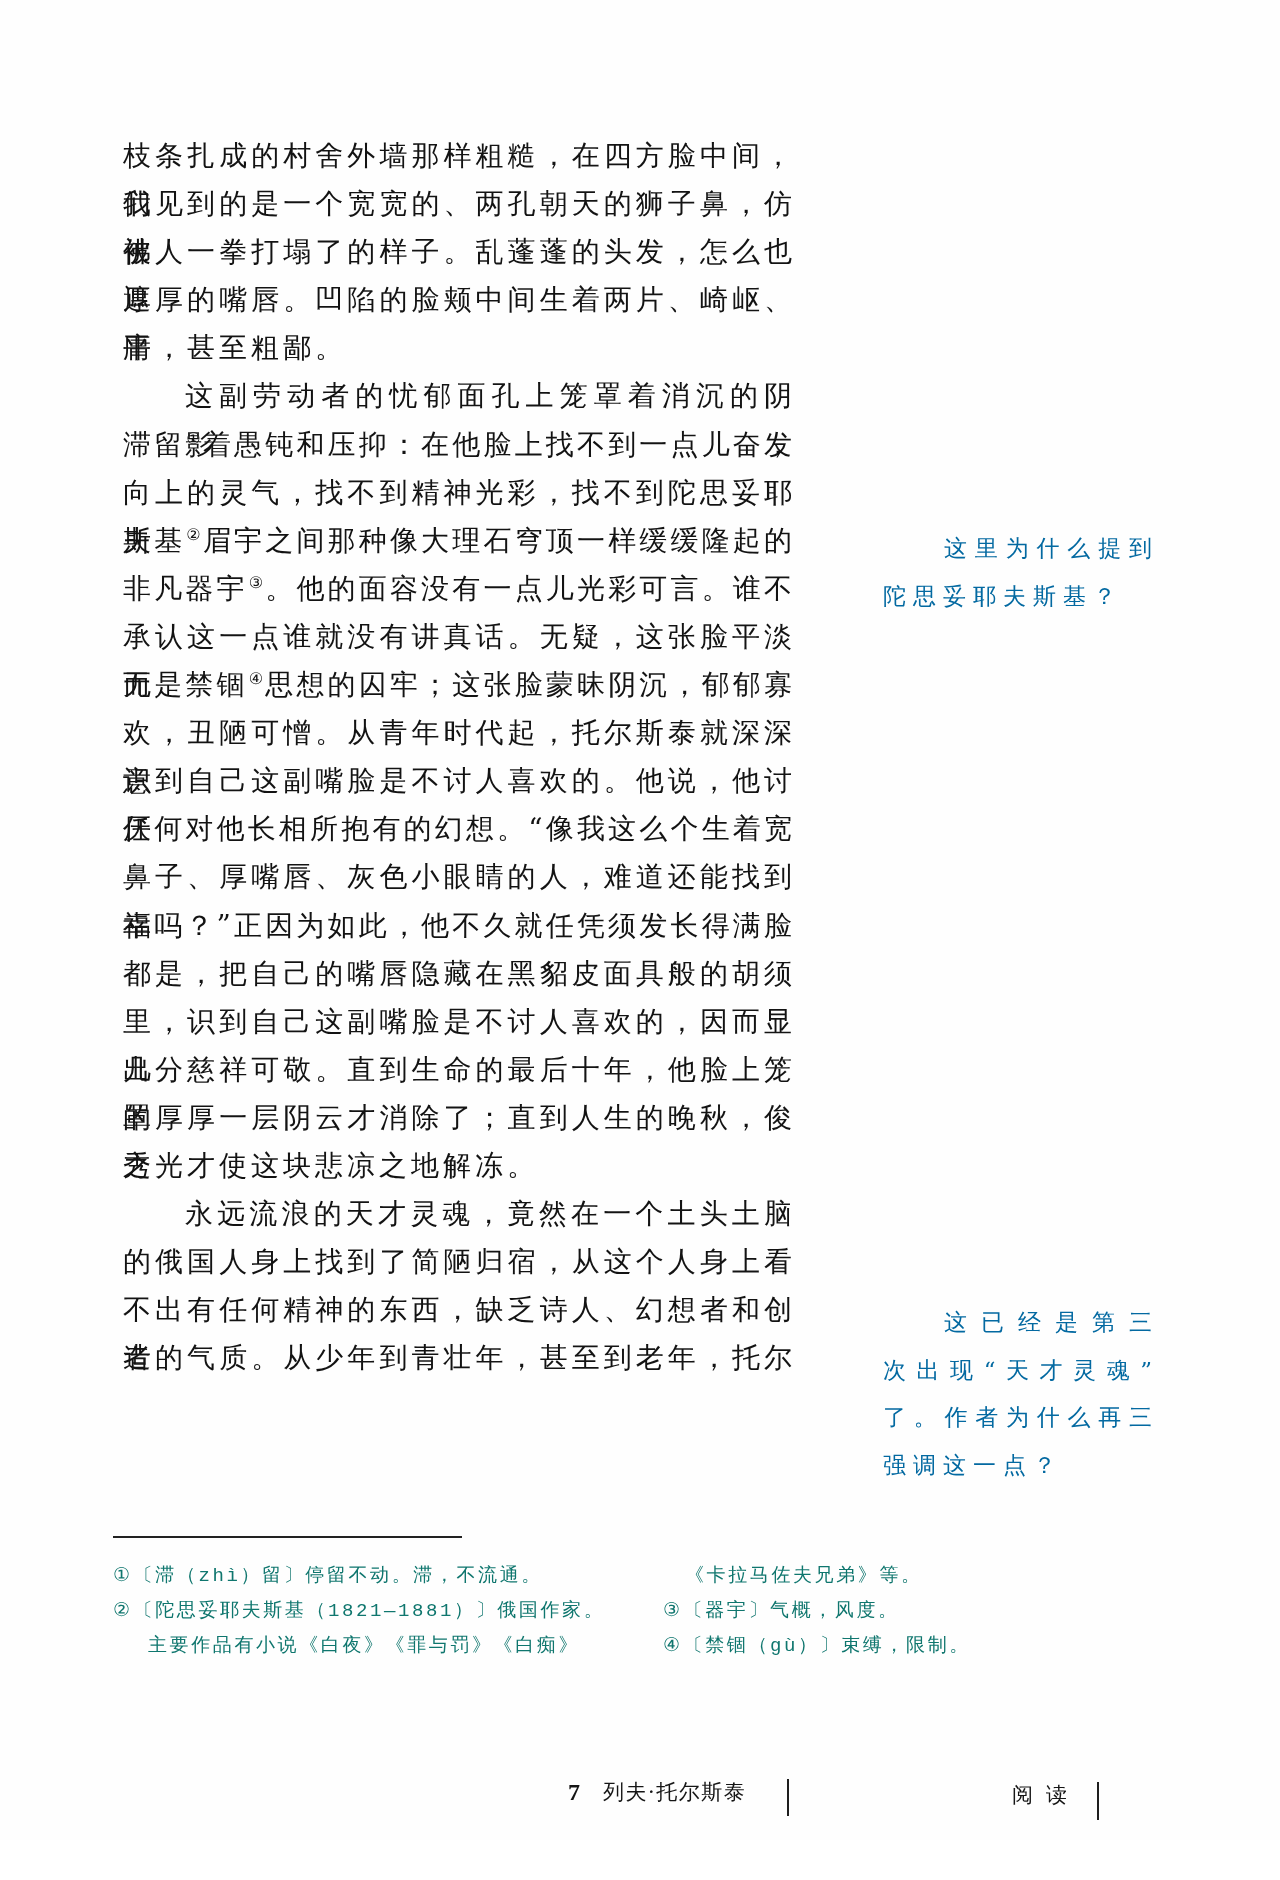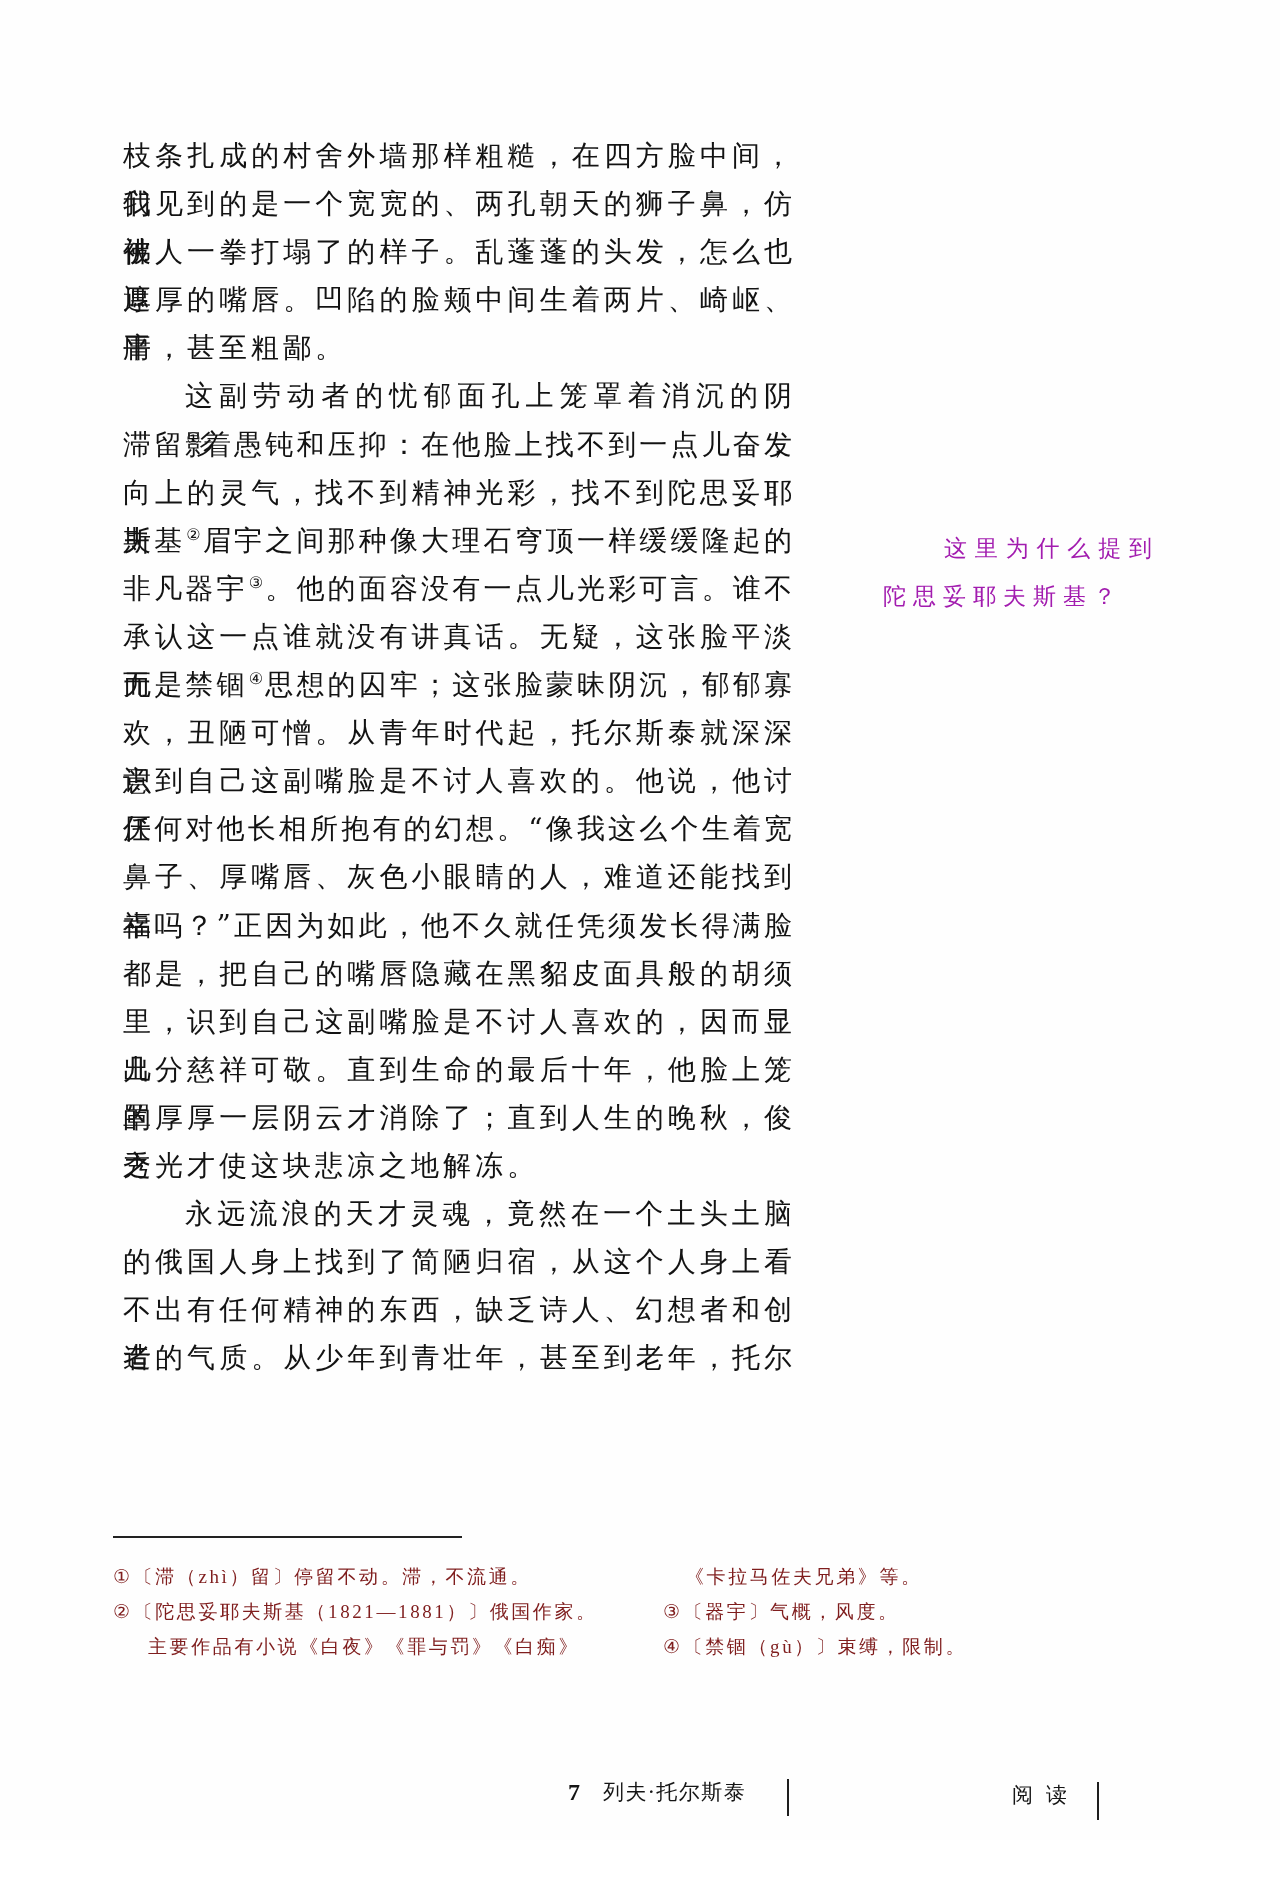--- a/index.html
+++ b/index.html
@@ -21,34 +21,34 @@
   .ln.last { text-align-last: left; letter-spacing: 4px; }
   .sup {
     font-size: 16px; vertical-align: 10px; line-height: 0;
     letter-spacing: 0; margin: 0 2px 0 1px;
   }
 
   
   .note {
     position: absolute; left: 883px; width: 276px;
     font-family: "DejaVu Serif", "Liberation Serif", serif;
-    font-size: 23px; color: #a21caf; line-height: 47.5px;
+    font-size: 23px; color: #0369a1; line-height: 47.5px;
   }
   .note-1 { top: 525px; }
   .note-2 { top: 1299px; }
   .nl { text-align: justify; text-align-last: justify; letter-spacing: 7px; height: 47.5px; }
   .nl.indent { padding-left: 61px; }
   .nl.last { text-align-last: left; }
 
   
   .fn-rule { position: absolute; left: 113px; top: 1536px; width: 349px; height: 1.5px; background: #222; }
   .fn-col {
     position: absolute; top: 1559px;
-    font-family: Liberation Serif, serif;
-    font-size: 19px; letter-spacing: 2.6px; line-height: 35px; color: #7f1d1d;
+    font-family: Liberation Mono, monospace;
+    font-size: 19px; letter-spacing: 2.6px; line-height: 35px; color: #0f766e;
     white-space: nowrap;
   }
   .fn-col.left { left: 113px; }
   .fn-col.right { left: 663px; }
   .fn-row { height: 35px; }
   .fn-row.cont-left { padding-left: 35px; }
   .fn-row.cont-right { padding-left: 22px; }
   .fn-marker { margin-right: 1px; }
 
   
@@ -101,20 +101,26 @@
       <div class="ln">的俄国人身上找到了简陋归宿，从这个人身上看</div>
       <div class="ln">不出有任何精神的东西，缺乏诗人、幻想者和创造</div>
       <div class="ln">者的气质。从少年到青壮年，甚至到老年，托尔</div>
     </div>
   </div>
 
   <div class="note note-1">
     <div class="nl indent">这里为什么提到</div>
     <div class="nl last">陀思妥耶夫斯基？</div>
   </div>
+  <div class="note note-2">
+    <div class="nl indent">这已经是第三</div>
+    <div class="nl">次出现“天才灵魂”</div>
+    <div class="nl">了。作者为什么再三</div>
+    <div class="nl last">强调这一点？</div>
+  </div>
 
   <div class="fn-rule"></div>
 
   <div class="fn-col left">
     <div class="fn-row"><span class="fn-marker">①</span><span>〔滞（zhì）留〕停留不动。滞，不流通。</span></div>
     <div class="fn-row"><span class="fn-marker">②</span><span>〔陀思妥耶夫斯基（1821—1881）〕俄国作家。</span></div>
     <div class="fn-row cont-left">主要作品有小说《白夜》《罪与罚》《白痴》</div>
   </div>
 
   <div class="fn-col right">

